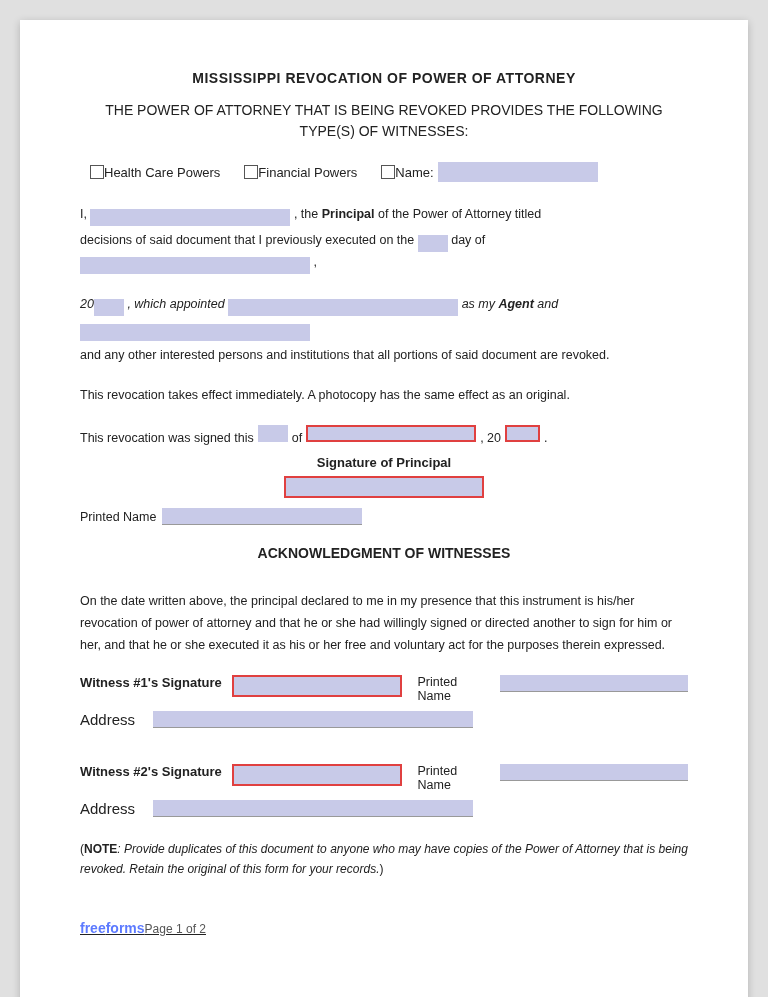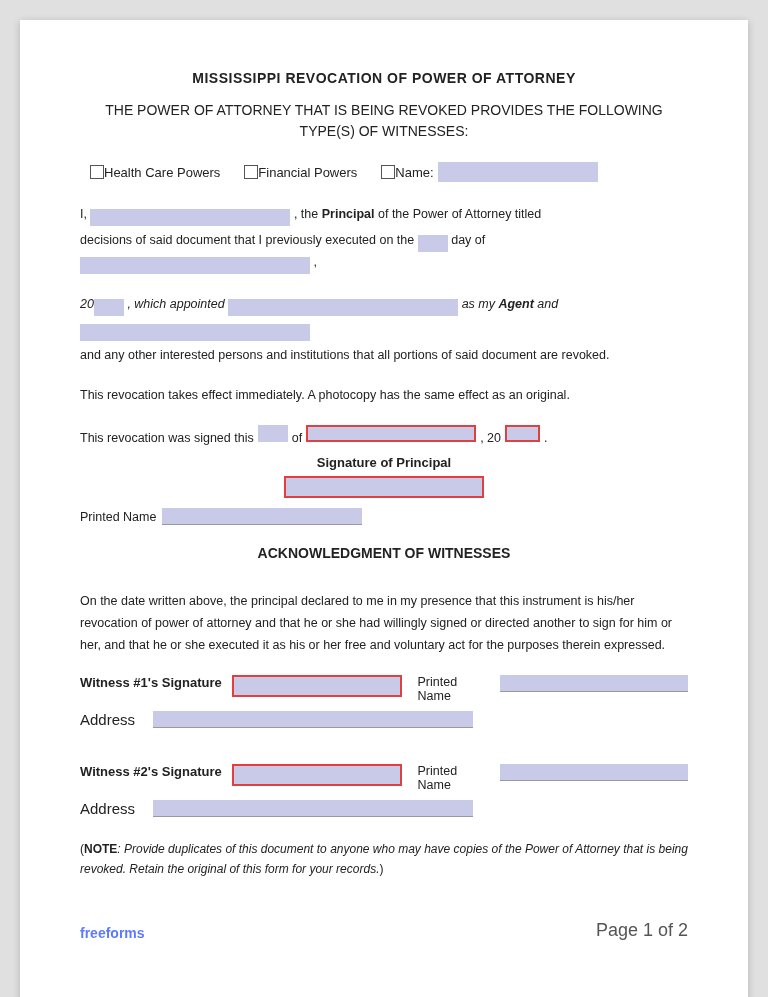--- a/index.html
+++ b/index.html
@@ -174,34 +174,34 @@
     .note-block {
       margin-top: 20px;
       font-size: 12px;
       line-height: 1.7;
     }
     .note-block span.note-bold {
       font-weight: bold;
     }
     .footer {
       display: flex;
-      justify-content: space-between;
       align-items: flex-end;
       margin-top: 40px;
+      text-decoration: underline;
     }
     .freeforms-logo {
       font-size: 14px;
       color: #6b6b6b;
     }
     .freeforms-logo span {
       color: #5c7aff;
       font-weight: bold;
     }
     .page-num {
-      font-size: 18px;
+      font-size: 12px;
       color: #555;
     }
     .date-field-red {
       display: inline-block;
       width: 170px;
       height: 17px;
       background: #c8cae8;
       border: 2px solid #e04040;
       vertical-align: bottom;
     }

